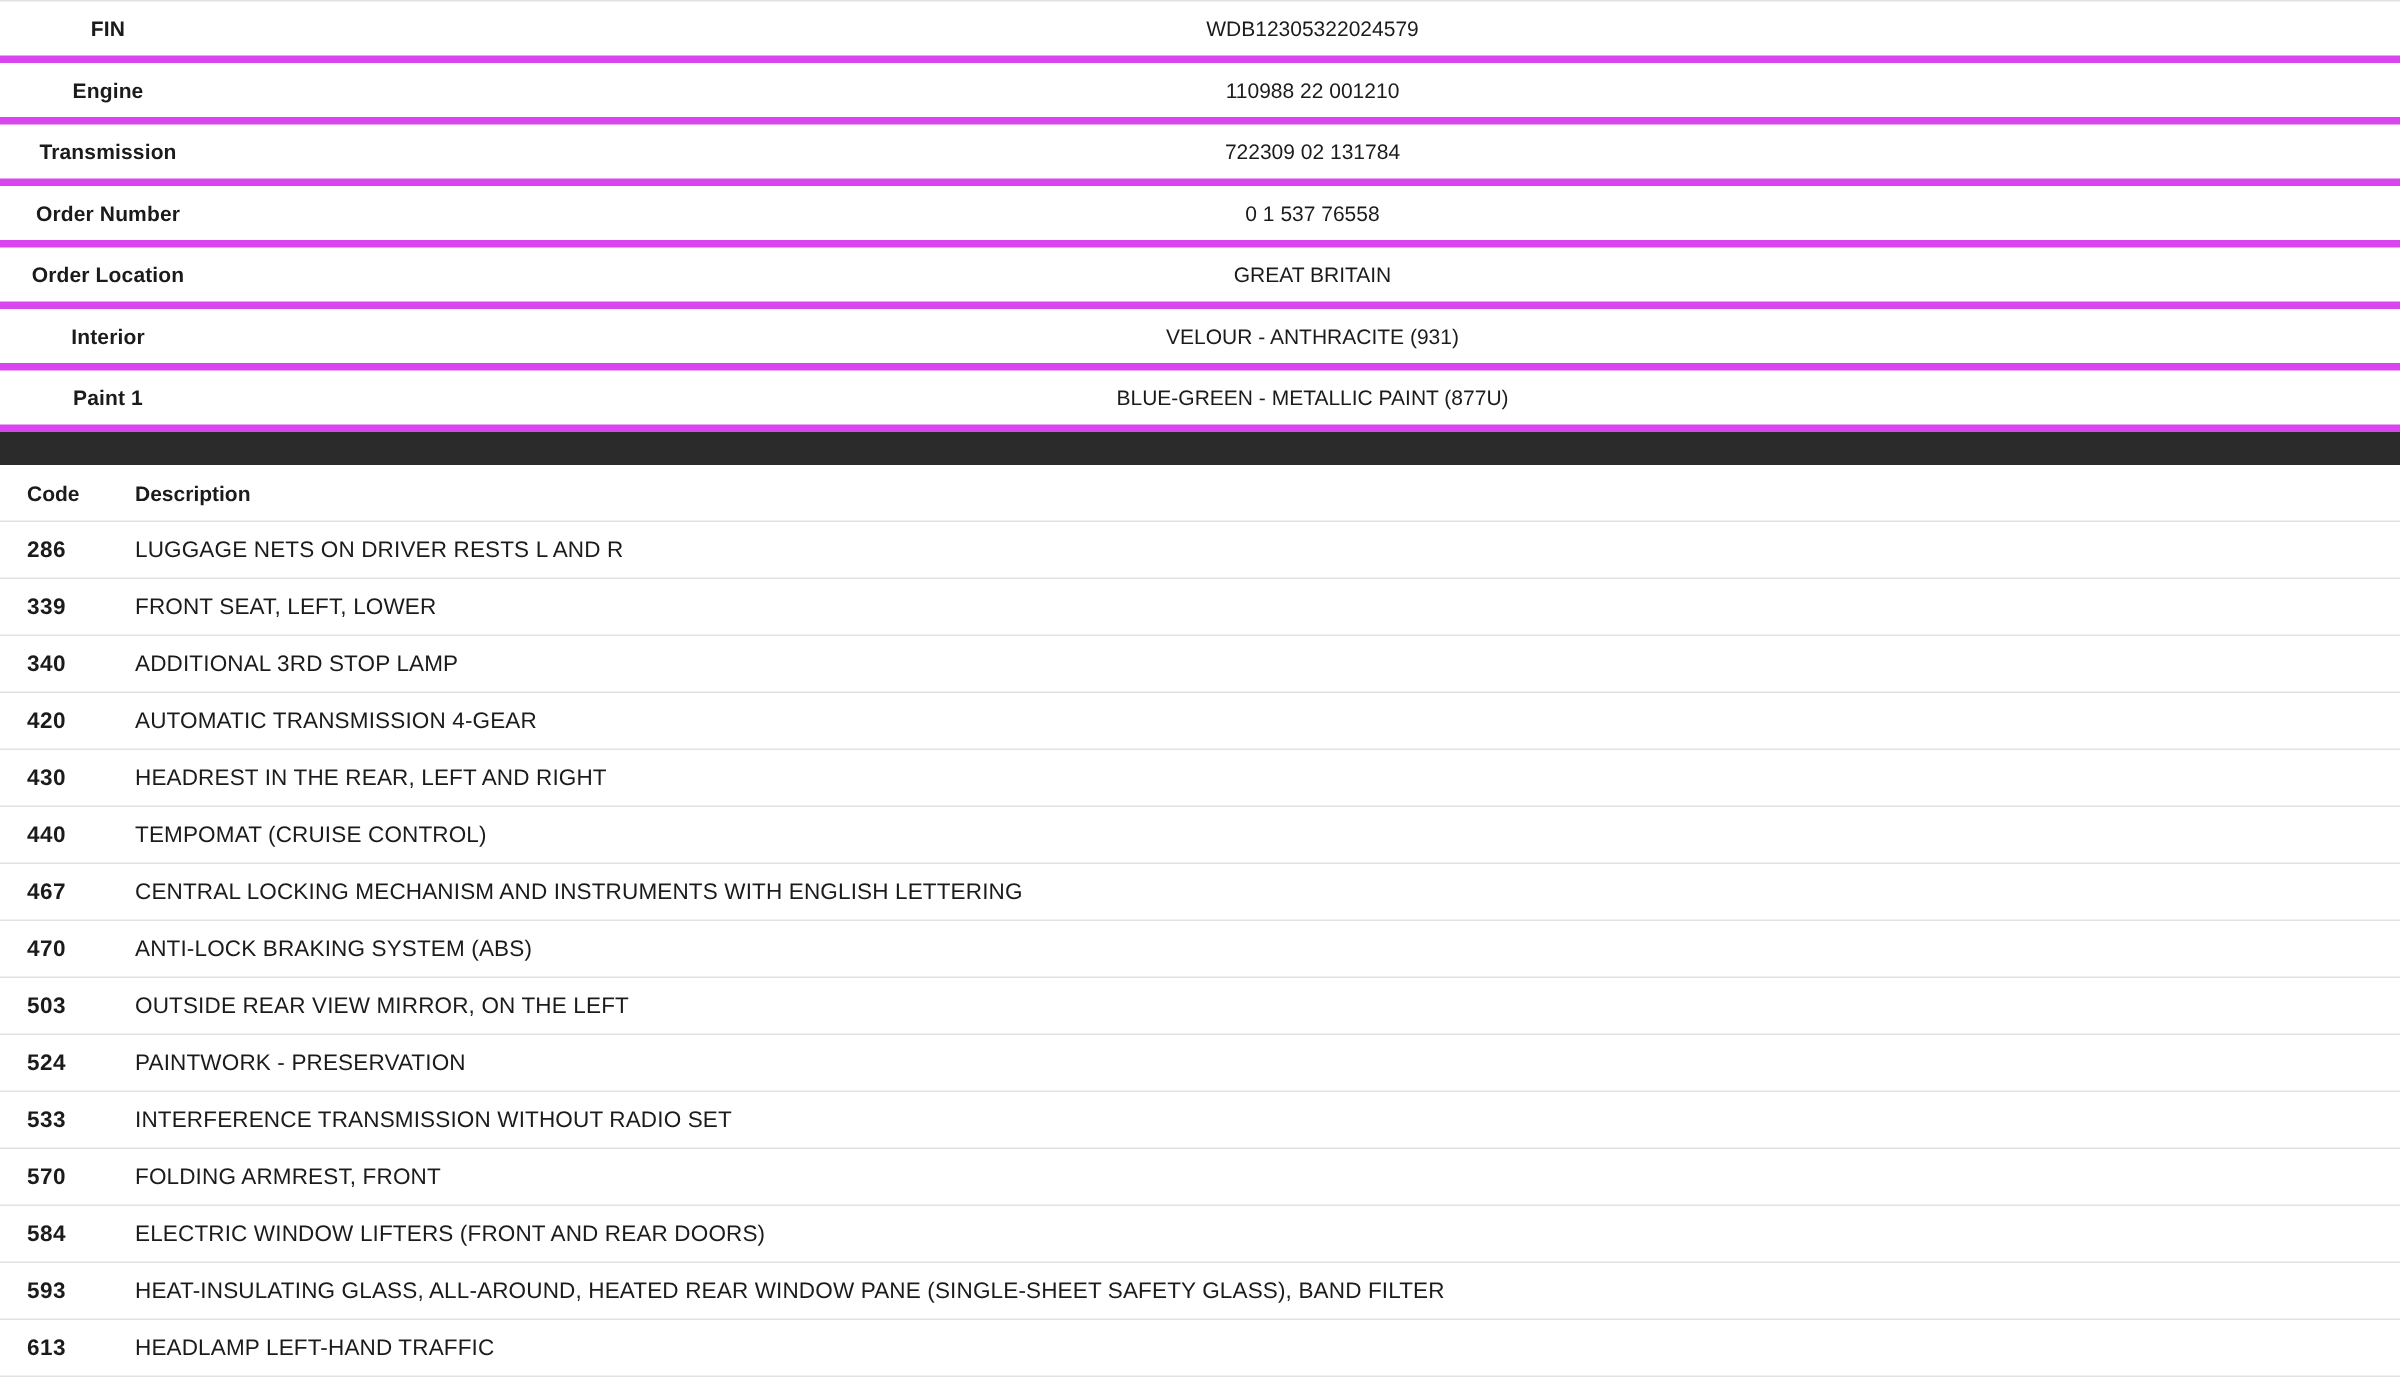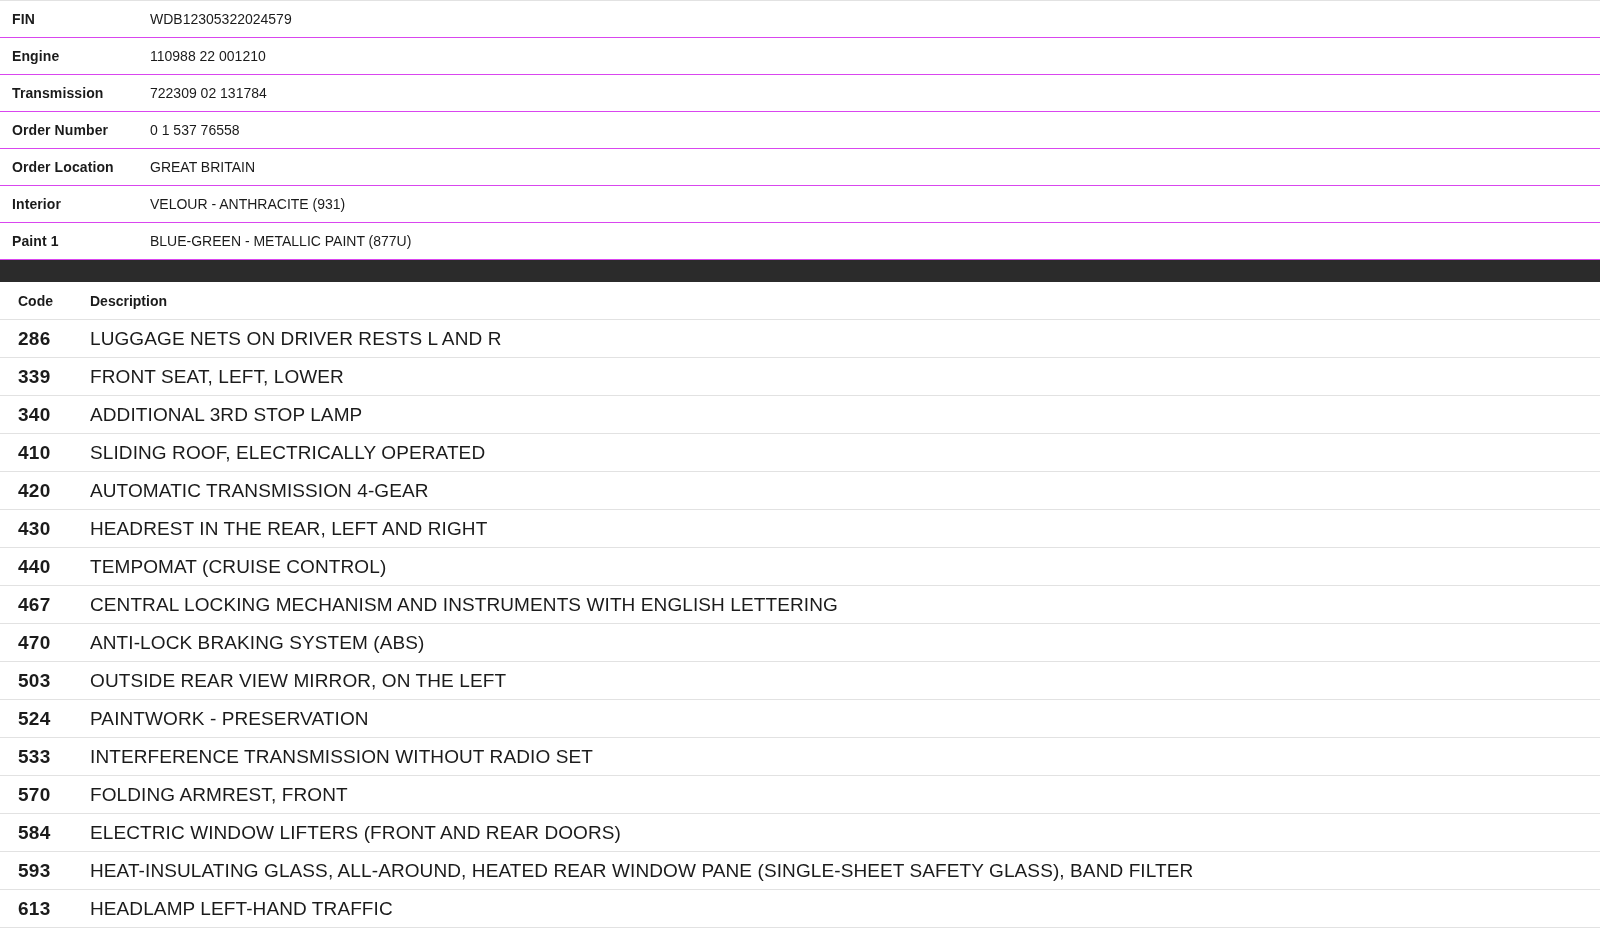--- a/index.html
+++ b/index.html
@@ -18,21 +18,22 @@
     width: 1600px;
   }
 
   
   table {
     border-collapse: collapse;
     width: 100%;
     table-layout: fixed;
   }
   .info-table tr {
-    border-bottom: 1px solid #d946ef;
+    border-bottom: 5px solid #d946ef;
+    text-align: center;
   }
   .info-table tr:first-child {
     border-top: 1px solid #e2e2e2;
   }
   .info-table td {
     padding: 10px 0 10px 12px;
     font-size: 14px;
     line-height: 16px;
     vertical-align: middle;
   }
@@ -69,21 +70,21 @@
   .codes-table td.col-code {
     width: 58px;
     padding-left: 18px;
   }
   .codes-table th.col-desc,
   .codes-table td.col-desc {
     padding-left: 14px;
   }
   .codes-table td {
     padding: 11px 0 10px 12px;
-    font-size: 19px;
+    font-size: 15px;
     line-height: 16px;
     vertical-align: middle;
   }
   .codes-table td.col-code {
     font-weight: bold;
     letter-spacing: 0.3px;
   }
   .codes-table td.col-desc {
     font-weight: normal;
     letter-spacing: 0.1px;
@@ -146,24 +147,20 @@
       </tr>
       <tr>
         <td class="col-code">339</td>
         <td class="col-desc">FRONT SEAT, LEFT, LOWER</td>
       </tr>
       <tr>
         <td class="col-code">340</td>
         <td class="col-desc">ADDITIONAL 3RD STOP LAMP</td>
       </tr>
       <tr>
-        <td class="col-code">410</td>
-        <td class="col-desc">SLIDING ROOF, ELECTRICALLY OPERATED</td>
-      </tr>
-      <tr>
         <td class="col-code">420</td>
         <td class="col-desc">AUTOMATIC TRANSMISSION 4-GEAR</td>
       </tr>
       <tr>
         <td class="col-code">430</td>
         <td class="col-desc">HEADREST IN THE REAR, LEFT AND RIGHT</td>
       </tr>
       <tr>
         <td class="col-code">440</td>
         <td class="col-desc">TEMPOMAT (CRUISE CONTROL)</td>

